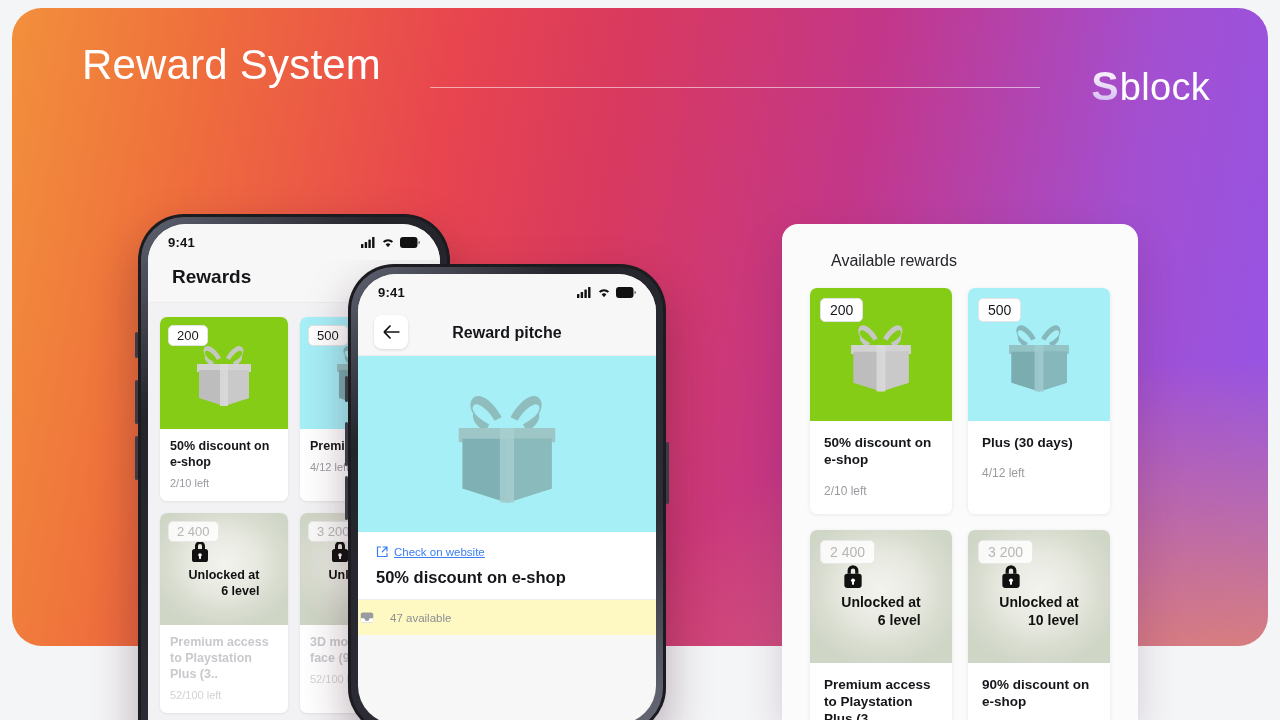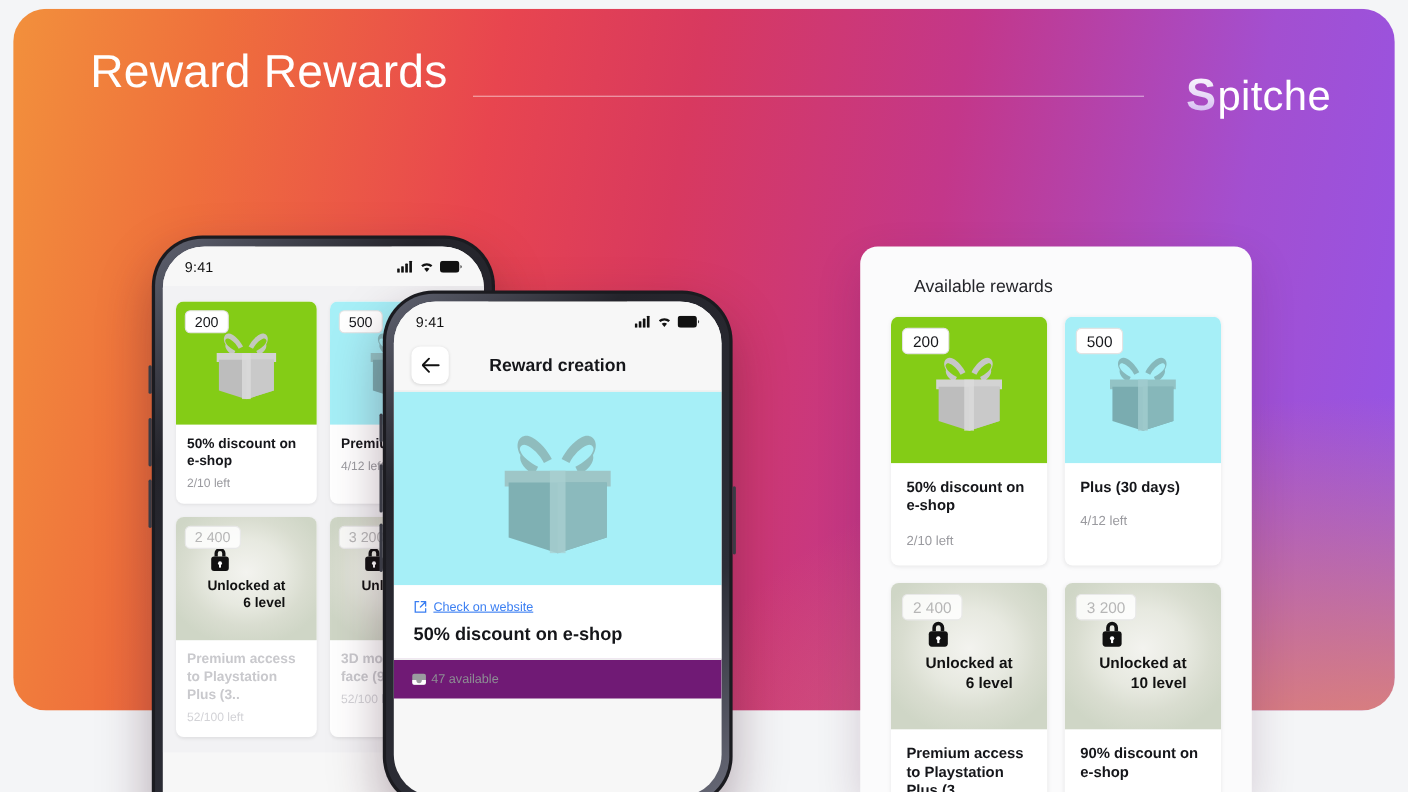--- a/index.html
+++ b/index.html
@@ -55,21 +55,21 @@
            background: #0c0c0f; border-radius: 0 0 20px 20px; z-index: 9; }
   .notch .speaker { position:absolute; left:50%; transform:translateX(-50%); top:9px;
            width:42px; height:5px; border-radius:3px; background:#2b2b31; }
   .notch .cam { position:absolute; right:17px; top:8px; width:10px; height:10px;
            border-radius:50%; background:#23232b; }
   .side-btn { position: absolute; background: #3a3b45; border-radius: 2px; }
 
   
   .statusbar { position: relative; height: 36px; display:flex; align-items:center;
                justify-content: space-between; padding: 0 20px; background: #f7f7f7; z-index: 10; }
-  .clock { font-size: 13px; font-weight: 400; color: #111; letter-spacing: .2px; }
+  .clock { font-size: 13px; font-weight: 700; color: #111; letter-spacing: .2px; }
   .status-icons { display: flex; align-items: center; gap: 5px; }
 
   
   #phone1 { left: 138px; top: 214px; width: 312px; height: 560px; }
   #phone1 .notch { width: 124px; height: 25px; }
   .p1-head { background:#f7f7f7; padding: 6px 24px 14px; border-bottom: 1px solid #ececec; }
   .p1-title { font-size: 19px; font-weight: 700; color: #15161a; }
   .p1-body { background: #f2f2f4; padding: 14px 12px; display: grid;
              grid-template-columns: 1fr 1fr; gap: 12px; }
   .card { background: #fff; border-radius: 7px; overflow: hidden; box-shadow: 0 1px 3px rgba(0,0,0,.07); }
@@ -97,22 +97,22 @@
             display:flex; align-items:center; justify-content:center; border-bottom:1px solid #ececec;}
   .p2-title { font-size: 16px; font-weight: 700; color: #15161a; }
   .backbtn { position: absolute; left: 16px; top: 5px; width: 34px; height: 34px;
              background: #fff; border-radius: 8px; box-shadow: 0 1px 3px rgba(0,0,0,.12);
              display:flex; align-items:center; justify-content:center; font-size: 16px; color:#111; }
   .hero { height: 176px; background: #a6eff7; display:flex; align-items:center; justify-content:center; }
   .p2-body { background:#fff; padding: 14px 18px 12px; }
   .weblink { display:flex; align-items:flex-end; gap:6px; color:#3a7ef2; font-size: 11.5px; font-weight: 500; }
   .p2-h1 { font-size: 16.5px; font-weight: 700; color:#15161a; margin-top: 10px; }
   .p2-desc { font-size: 11.5px; color:#86878d; line-height: 1.55; margin-top: 8px; }
-  .p2-foot { border-top: 1px solid #eee; padding: 11px 16px; display:flex; align-items:center; gap:4px;
-             background:#701a75; }
+  .p2-foot { border-top: 1px solid #eee; padding: 11px 2px; display:flex; align-items:center; gap:16px;
+             background:#fef9c3; }
   .p2-foot span { font-size: 11.5px; color:#8d8e94; }
 
   
   #panel { position: absolute; left: 782px; top: 224px; width: 356px; height: 496px;
            background:#fbfbfc; border-radius: 16px 16px 0 0; box-shadow: 0 16px 40px rgba(70,20,60,.18);
            overflow: hidden; }
   .panel-title { font-size: 16px; color:#24252a; padding: 28px 28px 18px; font-weight: 400; margin-left: 21px; }
   .panel-grid { padding: 0 28px; display:grid; grid-template-columns: 1fr 1fr; gap: 16px; }
   .pcard { background:#fff; border-radius: 7px; overflow:hidden; box-shadow: 0 1px 4px rgba(0,0,0,.08); }
   .pcard .card-img { height: 133px; }
@@ -123,25 +123,25 @@
   .pcard .lockwrap .lbl { font-size: 14px; }
 
   svg { display:block; }
 </style>
 </head>
 <body>
 
 <div id="stage">
 
   <div class="banner">
-    <div class="banner-title">Reward Rewards</div>
+    <div class="banner-title">Reward System</div>
     <div class="banner-rule"></div>
     <div class="brand">
       <span class="brand-s">S</span>
-        <span>pitche</span>
+        <span>block</span>
     </div>
   </div>
 
   <div class="phone" id="phone1">
     <div class="phone-frame"></div>
     <div class="side-btn" style="left:-3px; top:118px; width:3px; height:26px;"></div>
     <div class="side-btn" style="left:-3px; top:166px; width:3px; height:44px;"></div>
     <div class="side-btn" style="left:-3px; top:222px; width:3px; height:44px;"></div>
     <div class="side-btn" style="right:-3px; top:186px; width:3px; height:62px;"></div>
 
@@ -164,20 +164,23 @@
             <path d="M7 10.2 4.6 7.3a3.8 3.8 0 0 1 4.8 0Z" fill="#111"></path>
             <path d="M1.9 4.2a7.9 7.9 0 0 1 10.2 0l-1.4 1.6a5.8 5.8 0 0 0-7.4 0Z" fill="#111"></path>
           </svg>
           <svg width="20" height="11" viewBox="0 0 20 11">
             <rect x="0" y="0" width="17.5" height="11" rx="3" fill="#111"></rect>
             <path d="M18.7 3.8v3.4a2 2 0 0 0 0-3.4Z" fill="#111"></path>
           </svg>
         </div>
       </div>
 
+      <div class="p1-head">
+        <div class="p1-title">Rewards</div>
+      </div>
 
       <div class="p1-body">
 
         <div class="card">
           <div class="card-img">
             <span class="pts">200</span>
             <svg width="74" height="66" viewBox="0 0 74 66">
               <g fill="#c7c7c7">
                 <path d="M18 16c-4-7 1-12 6-9 4 2 8 7 10 11l-4 2c-2-4-6-8-9-9-2-1-4 1-3 3 1 3 5 6 9 8l-2 4c-4-2-8-6-7-10Z" opacity=".95"></path>
                 <path d="M55 16c4-7-1-12-6-9-4 2-8 7-10 11l4 2c2-4 6-8 9-9 2-1 4 1 3 3-1 3-5 6-9 8l2 4c4-2 8-6 7-10Z" opacity=".95"></path>
@@ -290,21 +293,21 @@
         </div>
       </div>
 
       <div class="p2-nav">
         <div class="backbtn">
           <svg width="17" height="14" viewBox="0 0 17 14">
             <path d="M7 1 1.6 6.6a.6.6 0 0 0 0 .8L7 13" stroke="#111" stroke-width="1.7" fill="none" stroke-linecap="round"></path>
             <path d="M1.8 7h14" stroke="#111" stroke-width="1.7" stroke-linecap="round"></path>
           </svg>
         </div>
-        <div class="p2-title">Reward creation</div>
+        <div class="p2-title">Reward pitche</div>
       </div>
 
       <div class="hero">
         <svg width="132" height="120" viewBox="0 0 74 66">
           <g fill="#8fbcbd">
             <path d="M18 16c-4-7 1-12 6-9 4 2 8 7 10 11l-4 2c-2-4-6-8-9-9-2-1-4 1-3 3 1 3 5 6 9 8l-2 4c-4-2-8-6-7-10Z"></path>
             <path d="M55 16c4-7-1-12-6-9-4 2-8 7-10 11l4 2c2-4 6-8 9-9 2-1 4 1 3 3-1 3-5 6-9 8l2 4c4-2 8-6 7-10Z"></path>
           </g>
           <path d="M10 24h54v8H10z" fill="#9ec6c7"></path>
           <path d="M12 30h50v28l-25 8-25-8Z" fill="#7fb0b3"></path>

